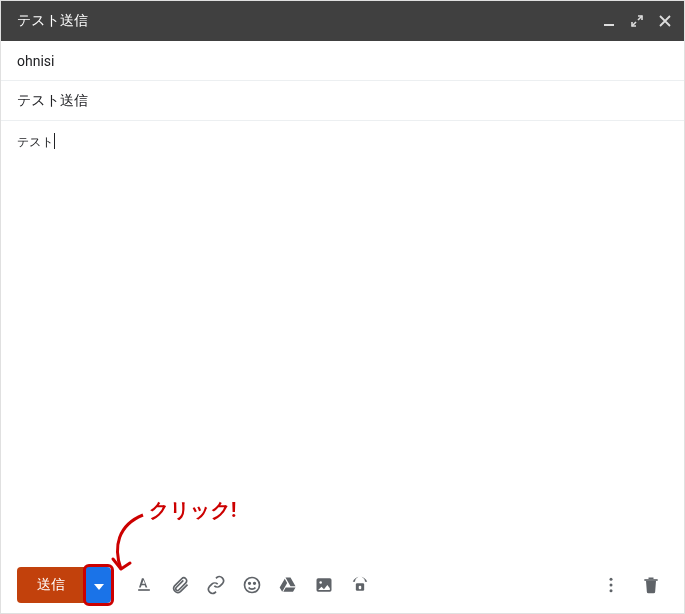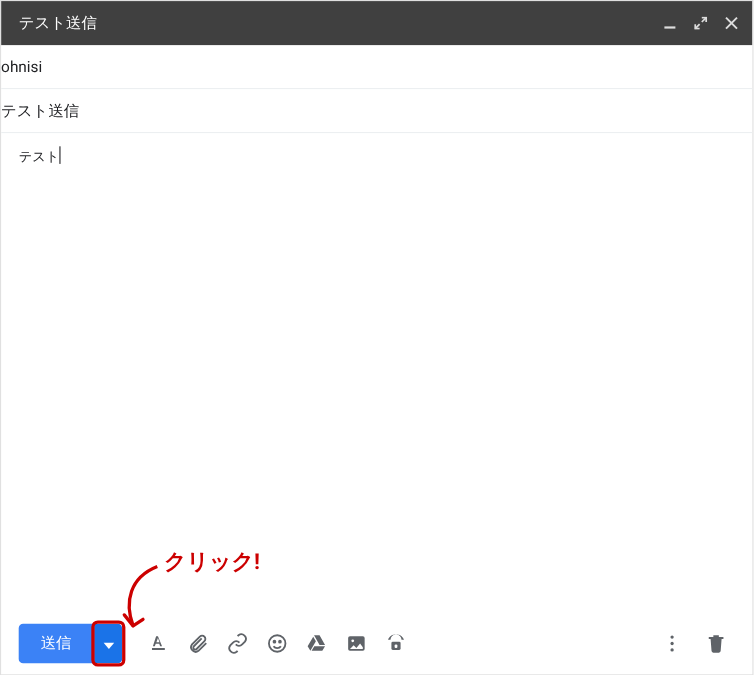--- a/index.html
+++ b/index.html
@@ -38,21 +38,21 @@
     height: 14px;
     display: flex;
     align-items: center;
     justify-content: center;
     cursor: pointer;
     color: #ddd;
   }
   
   .field {
     border-bottom: 1px solid #eceff1;
-    padding: 10px 0;
+    padding: 10px 16px;
     font-size: 14px;
     color: #202124;
     min-height: 40px;
     display: flex;
     align-items: center;
   }
   .body-area {
     padding: 12px 16px;
     font-size: 12px;
     color: #202124;
@@ -98,21 +98,21 @@
     display: flex;
     align-items: center;
     padding: 0 16px;
     gap: 6px;
   }
   .send-group {
     display: flex;
     height: 36px;
   }
   .send-btn {
-    background: #3b82f6;
+    background: #c2410c;
     color: #fff;
     border: none;
     border-radius: 4px 0 0 4px;
     padding: 0 20px;
     font-size: 14px;
     font-weight: 500;
     cursor: pointer;
     display: flex;
     align-items: center;
     font-family: inherit;

